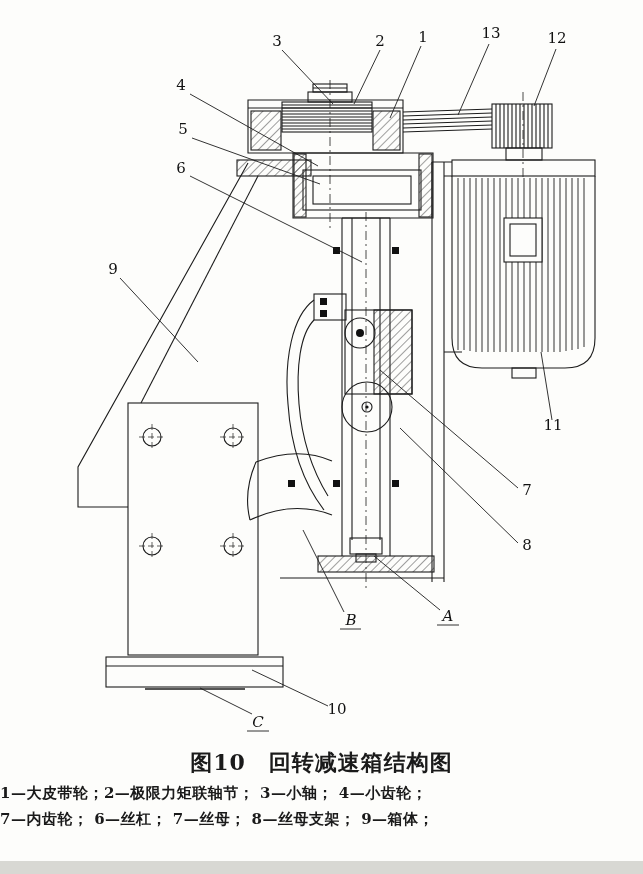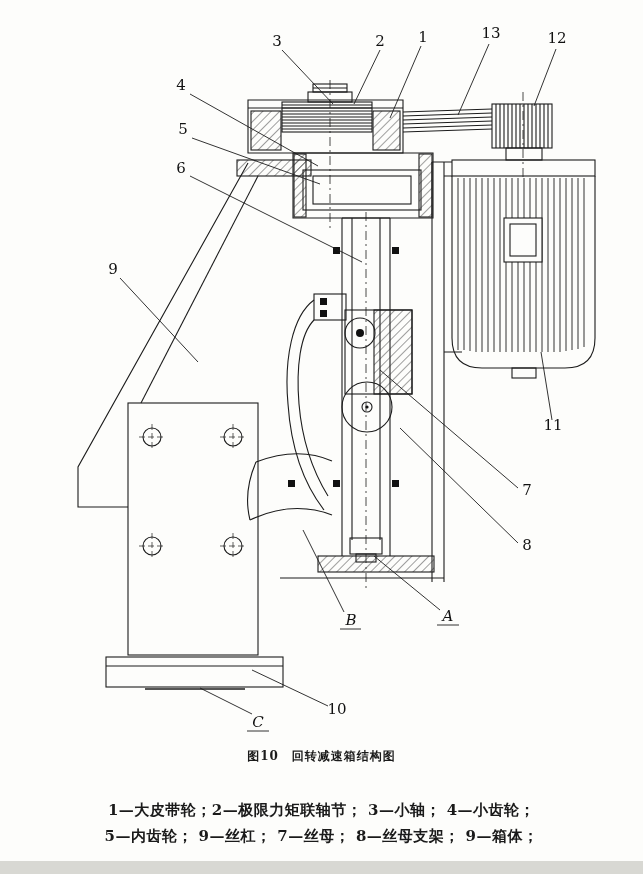--- a/index.html
+++ b/index.html
@@ -1,22 +1,22 @@
 <!DOCTYPE html>
 <html><head>
 <meta charset="utf-8">
 <style>
   html,body{margin:0;padding:0;background:#ffffff;}
   .page{position:relative;width:643px;height:874px;background:#fdfdfb;overflow:hidden;
         font-family:"DejaVu Serif","Liberation Serif",serif;color:#1a1a1a;}
   .drawing{position:absolute;top:0;left:0;}
   .caption{position:absolute;top:748px;left:0;width:100%;text-align:center;
-           font-size:12px;font-weight:bold;letter-spacing:1px;}
-  .legend{position:absolute;top:780px;left:0;width:100%;text-align:center;
-          font-size:15px;font-weight:600;line-height:26px;letter-spacing:0.5px;margin-top:17px;}
+           font-size:22px;font-weight:bold;letter-spacing:1px;}
+  .legend{position:absolute;top:780px;left:0;width:100%;
+          font-size:15px;font-weight:600;line-height:26px;letter-spacing:0.5px;}
   .page-edge{position:absolute;left:0;bottom:0;width:100%;height:13px;background:#d8d8d3;}
   svg text{font-family:"DejaVu Serif","Liberation Serif",serif;}
 </style>
 </head>
 <body>
 
 <div class="page">
 
   <svg class="drawing" width="643" height="745" viewBox="0 0 643 745">
     <defs>
@@ -192,17 +192,17 @@
       <text x="448" y="621" font-style="italic">A</text>
       <text x="351" y="625" font-style="italic">B</text>
       <text x="258" y="727" font-style="italic">C</text>
     </g>
   </svg>
 
   <div class="caption">图10　回转减速箱结构图</div>
 
   <div class="legend">
     <div>1—大皮带轮；2—极限力矩联轴节； 3—小轴； 4—小齿轮；</div>
-    <div>5—内齿轮； 9—丝杠； 7—丝母； 8—丝母支架； 9—箱体；</div>
+    <div>7—内齿轮； 6—丝杠； 7—丝母； 8—丝母支架； 9—箱体；</div>
   </div>
 
   <div class="page-edge"></div>
 </div>
 
 </body></html>

